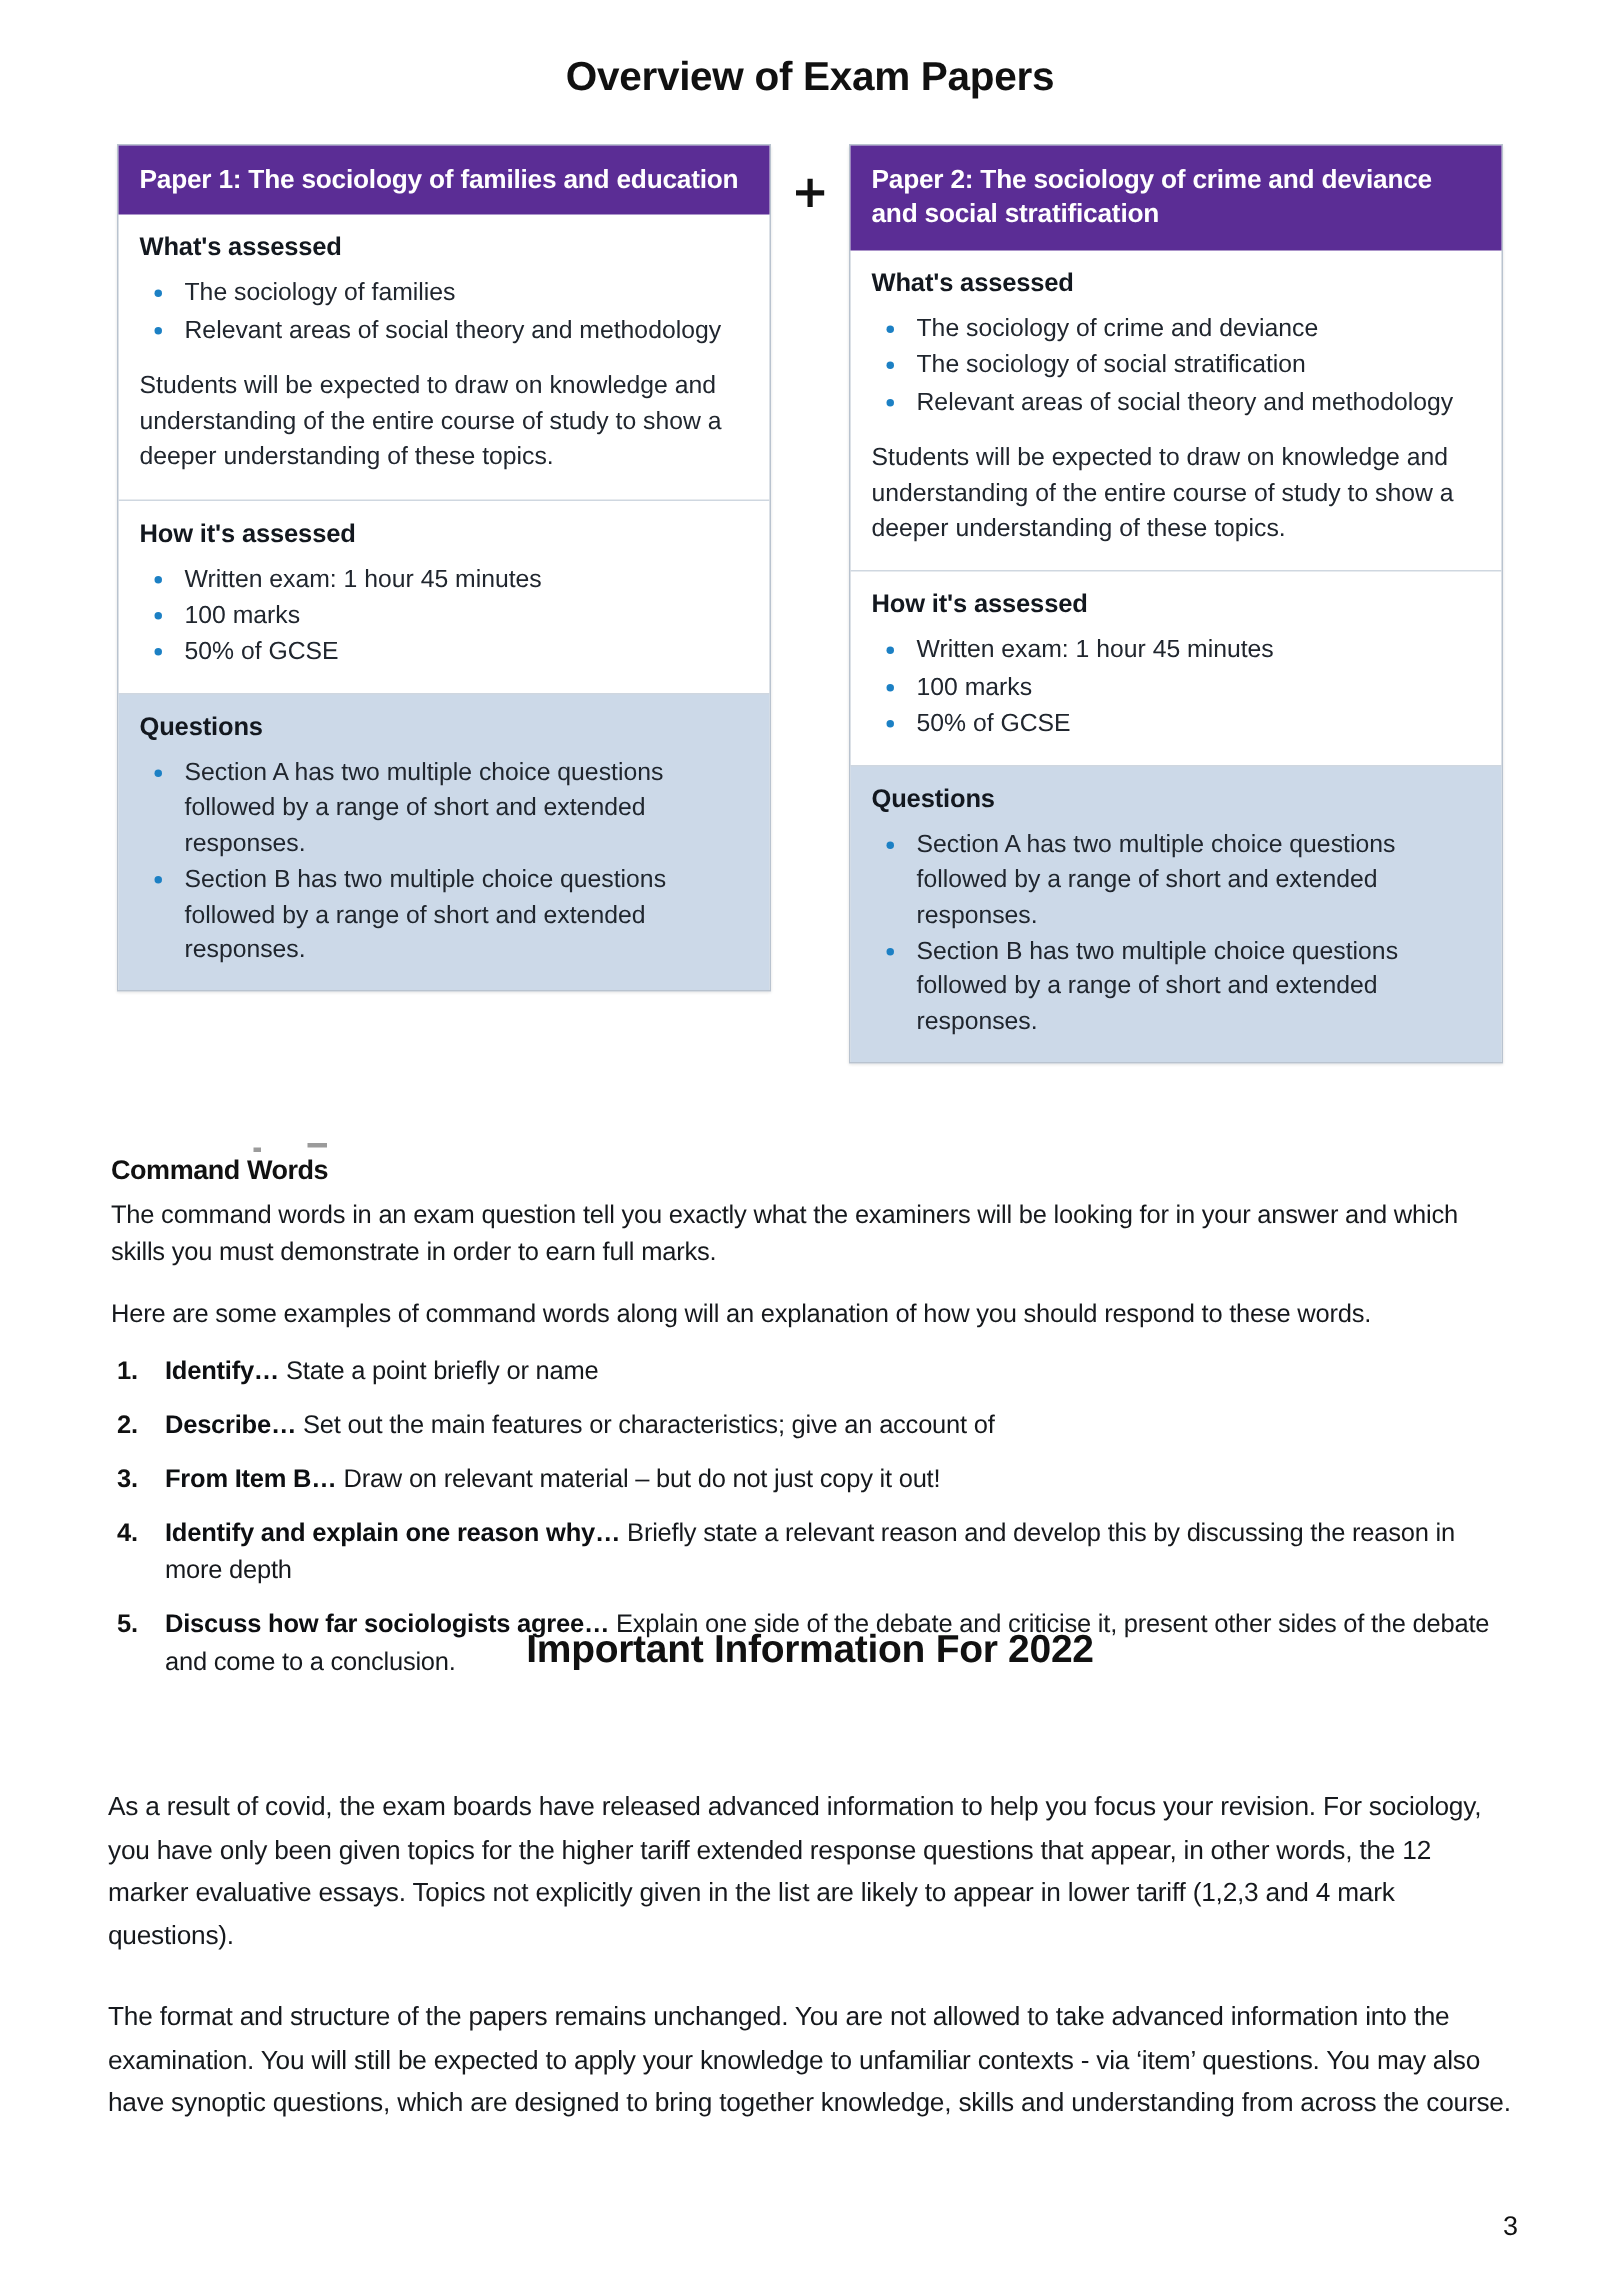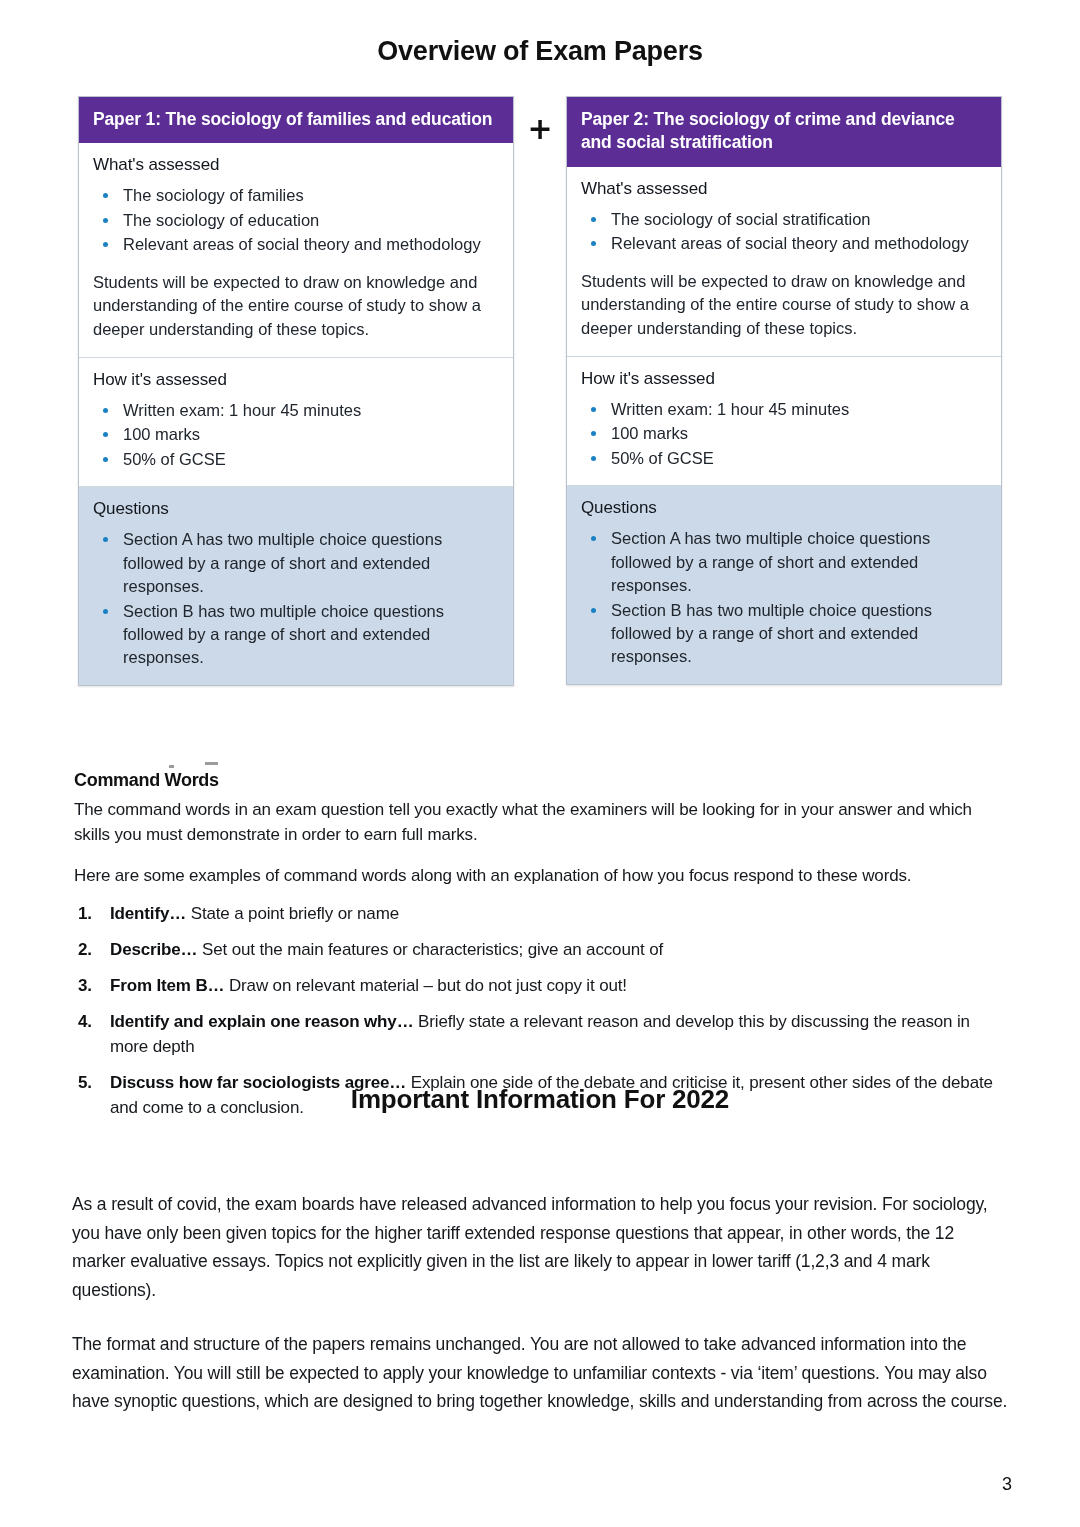--- a/index.html
+++ b/index.html
@@ -78,21 +78,21 @@
     padding: 10px 14px 14px 14px;
     border-top: 1px solid #cfd7e0;
   }
   .card-section.first { border-top: none; }
   .card-section.questions {
     background: #ccd9e8;
   }
 
   .section-title {
     font-size: 17px;
-    font-weight: normal;
+    font-weight: bold;
     color: #13181f;
     margin: 2px 0 9px 0;
     letter-spacing: -0.1px;
   }
 
   ul.bullets {
     margin: 0;
     padding: 0;
     list-style: none;
   }
@@ -236,21 +236,20 @@
 
   <div class="papers-row">
 
     <div class="paper-card">
       <div class="card-head">Paper 1: The sociology of families and education</div>
 
       <div class="card-section first">
         <div class="section-title">What's assessed</div>
         <ul class="bullets">
           <li>The sociology of families</li>
-          <li>The sociology of education</li>
           <li>Relevant areas of social theory and methodology</li>
         </ul>
         <p class="body-note">Students will be expected to draw on knowledge and understanding of the entire course of study to show a deeper understanding of these topics.</p>
       </div>
 
       <div class="card-section">
         <div class="section-title">How it's assessed</div>
         <ul class="bullets">
           <li>Written exam: 1 hour 45 minutes</li>
           <li>100 marks</li>
@@ -268,20 +267,21 @@
     </div>
 
     <div class="plus-sign">+</div>
 
     <div class="paper-card">
       <div class="card-head">Paper 2: The sociology of crime and deviance and social stratification</div>
 
       <div class="card-section first">
         <div class="section-title">What's assessed</div>
         <ul class="bullets">
+          <li>The sociology of crime and deviance</li>
           <li>The sociology of social stratification</li>
           <li>Relevant areas of social theory and methodology</li>
         </ul>
         <p class="body-note">Students will be expected to draw on knowledge and understanding of the entire course of study to show a deeper understanding of these topics.</p>
       </div>
 
       <div class="card-section">
         <div class="section-title">How it's assessed</div>
         <ul class="bullets">
           <li>Written exam: 1 hour 45 minutes</li>
@@ -302,21 +302,21 @@
   </div>
 
   <div class="scan-marks">
     <span class="m1"></span>
       <span class="m2"></span>
   </div>
 
   <div class="command-words">
     <h2 class="cw-title">Command Words</h2>
     <p class="cw-para">The command words in an exam question tell you exactly what the examiners will be looking for in your answer and which skills you must demonstrate in order to earn full marks.</p>
-    <p class="cw-para tight">Here are some examples of command words along with an explanation of how you focus respond to these words.</p>
+    <p class="cw-para tight">Here are some examples of command words along will an explanation of how you should respond to these words.</p>
 
     <ol class="cw-list">
       <li><span class="term">Identify…</span> <span>State a point briefly or name</span></li>
       <li><span class="term">Describe…</span> <span>Set out the main features or characteristics; give an account of</span></li>
       <li><span class="term">From Item B…</span> <span>Draw on relevant material – but do not just copy it out!</span></li>
       <li><span class="term">Identify and explain one reason why…</span> <span>Briefly state a relevant reason and develop this by discussing the reason in more depth</span></li>
       <li><span class="term">Discuss how far sociologists agree…</span> <span>Explain one side of the debate and criticise it, present other sides of the debate and come to a conclusion.</span></li>
     </ol>
   </div>
 

